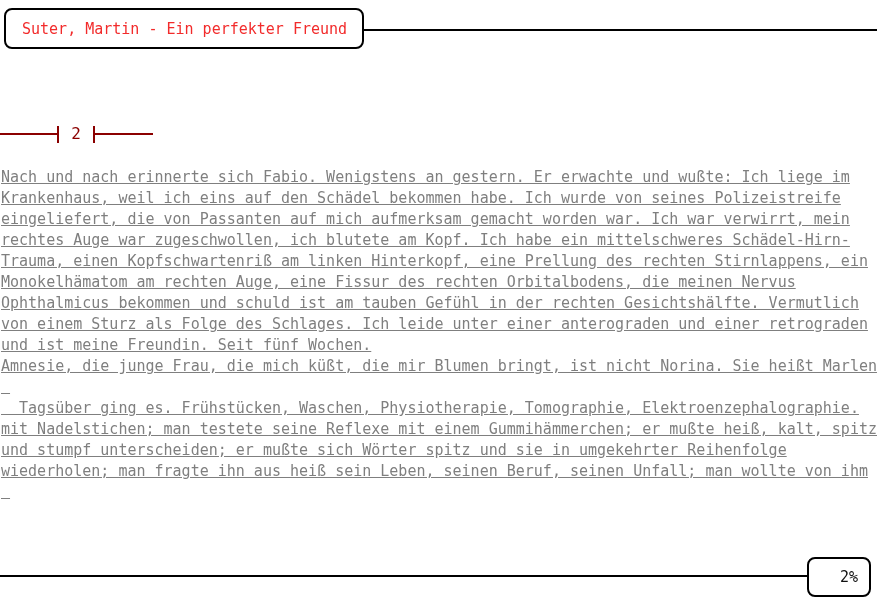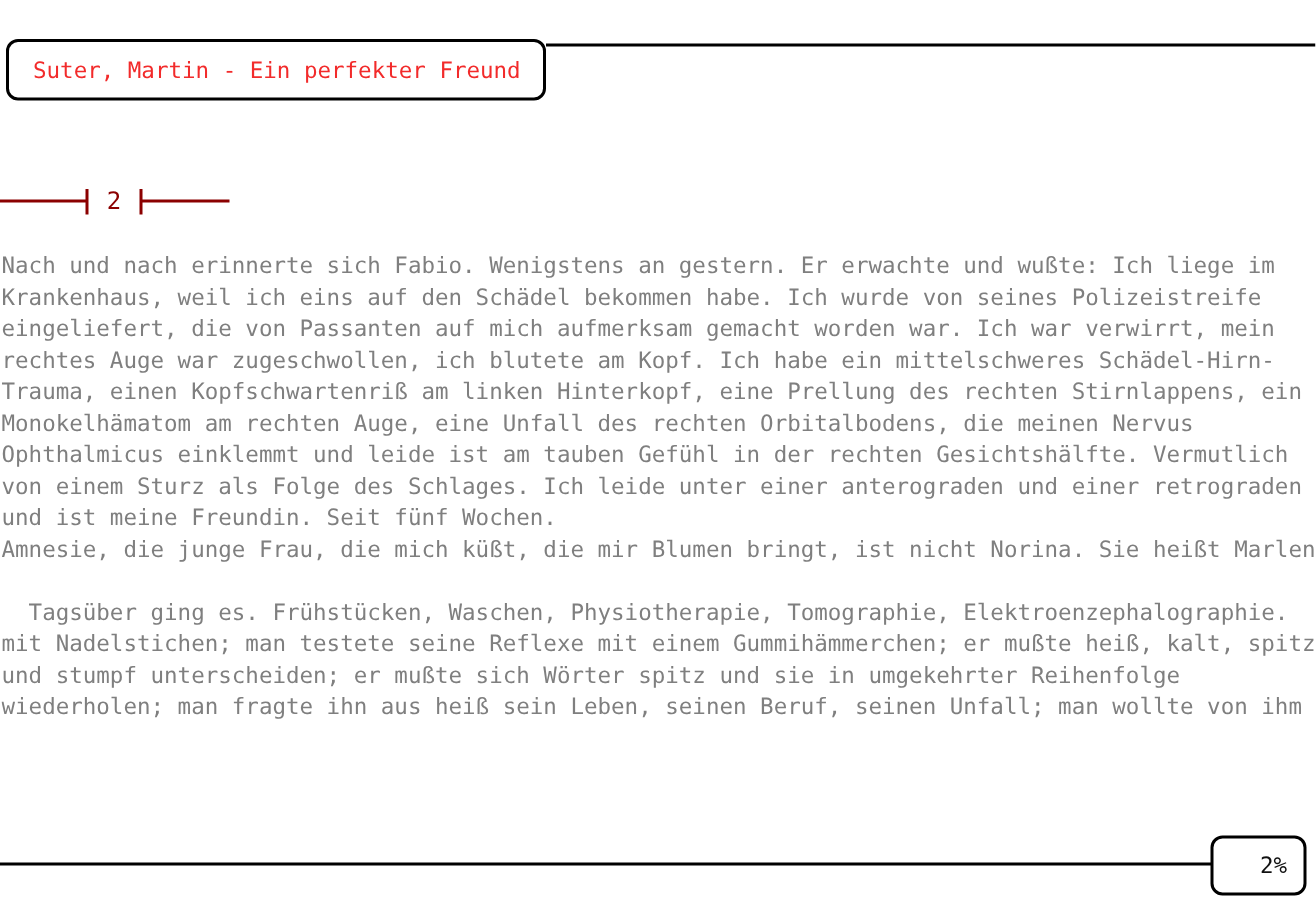--- a/index.html
+++ b/index.html
@@ -12,21 +12,21 @@
   *{margin:0;padding:0;box-sizing:border-box;}
   html,body{width:877px;height:602px;}
   body{
     position:relative;
     background:var(--c-bg);
     font-family:"DejaVu Sans Mono","Liberation Mono",monospace;
     overflow:hidden;
   }
   
   .title-box{
-    position:absolute;left:4px;top:26px;
+    position:absolute;left:4px;top:8px;
     width:360px;height:41px;
     border:2px solid var(--c-frame);
     border-radius:8px;
     background:var(--c-bg);
     display:flex;align-items:center;
     padding-left:16px;
     z-index:2;
     text-align:right;
   }
   .title-text{
@@ -55,20 +55,21 @@
     position:absolute;left:1px;top:167px;
     width:876px;
     overflow:hidden;
   }
   .text-line{
     height:21px;
     font-size:15px;
     line-height:21px;
     color:var(--c-body);
     white-space:pre;
+    text-decoration:underline;
   }
   
   .footer-rule{
     position:absolute;left:0;top:575px;
     width:808px;height:2px;
     background:var(--c-frame);
   }
   .progress-box{
     position:absolute;left:807px;top:557px;
     width:64px;height:40px;
@@ -99,22 +100,22 @@
   <div class="chap-tick" style="left:93px;top:126px;"></div>
   <div class="chap-line" style="left:94px;top:133px;width:59px;"></div>
 </div>
 
 <div class="text-area" id="text-area">
     <div class="text-line">Nach und nach erinnerte sich Fabio. Wenigstens an gestern. Er erwachte und wußte: Ich liege im</div>
     <div class="text-line">Krankenhaus, weil ich eins auf den Schädel bekommen habe. Ich wurde von seines Polizeistreife</div>
     <div class="text-line">eingeliefert, die von Passanten auf mich aufmerksam gemacht worden war. Ich war verwirrt, mein</div>
     <div class="text-line">rechtes Auge war zugeschwollen, ich blutete am Kopf. Ich habe ein mittelschweres Schädel-Hirn-</div>
     <div class="text-line">Trauma, einen Kopfschwartenriß am linken Hinterkopf, eine Prellung des rechten Stirnlappens, ein</div>
-    <div class="text-line">Monokelhämatom am rechten Auge, eine Unfall des rechten Orbitalbodens, die meinen Nervus</div>
-    <div class="text-line">Ophthalmicus einklemmt und leide ist am tauben Gefühl in der rechten Gesichtshälfte. Vermutlich</div>
+    <div class="text-line">Monokelhämatom am rechten Auge, eine Fissur des rechten Orbitalbodens, die meinen Nervus</div>
+    <div class="text-line">Ophthalmicus bekommen und schuld ist am tauben Gefühl in der rechten Gesichtshälfte. Vermutlich</div>
     <div class="text-line">von einem Sturz als Folge des Schlages. Ich leide unter einer anterograden und einer retrograden</div>
     <div class="text-line">und ist meine Freundin. Seit fünf Wochen.</div>
     <div class="text-line">Amnesie, die junge Frau, die mich küßt, die mir Blumen bringt, ist nicht Norina. Sie heißt Marlen</div>
     <div class="text-line"> </div>
     <div class="text-line">  Tagsüber ging es. Frühstücken, Waschen, Physiotherapie, Tomographie, Elektroenzephalographie.</div>
     <div class="text-line">mit Nadelstichen; man testete seine Reflexe mit einem Gummihämmerchen; er mußte heiß, kalt, spitz</div>
     <div class="text-line">und stumpf unterscheiden; er mußte sich Wörter spitz und sie in umgekehrter Reihenfolge</div>
     <div class="text-line">wiederholen; man fragte ihn aus heiß sein Leben, seinen Beruf, seinen Unfall; man wollte von ihm</div>
     <div class="text-line"> </div>
   </div>

